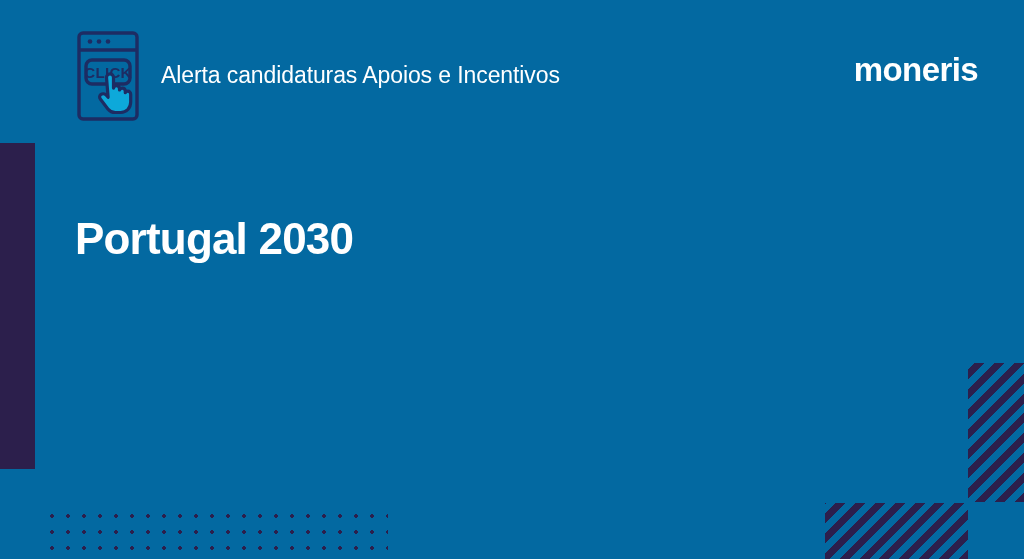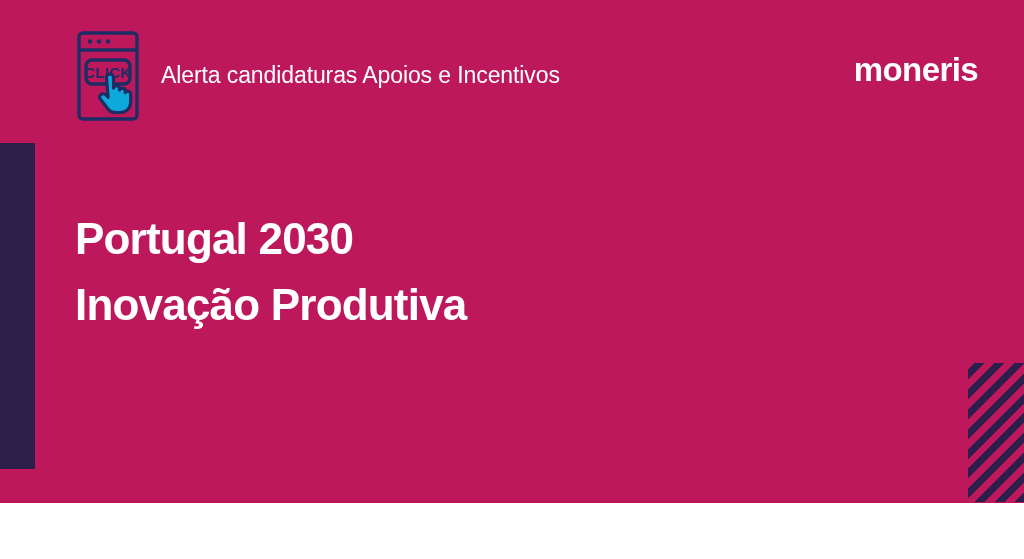--- a/index.html
+++ b/index.html
@@ -9,22 +9,22 @@
   body {
     width: 1024px;
     height: 559px;
     overflow: hidden;
     font-family: "Liberation Sans", sans-serif;
   }
 
   #banner {
     position: relative;
     width: 1024px;
-    height: 503px;
-    background: #be185d;
+    height: 559px;
+    background: #0369a1;
     overflow: hidden;
   }
 
   
   .deco-left-bar {
     position: absolute;
     left: 0;
     top: 143px;
     width: 35px;
     height: 326px;
@@ -179,16 +179,15 @@
       </svg>
     </div>
 
     <div class="header-title">Alerta candidaturas Apoios e Incentivos</div>
 
     <div class="brand-logo">moneris</div>
   </div>
 
   <div class="headline">
     <div class="headline-line">Portugal 2030</div>
-    <div class="headline-line">Inovação Produtiva</div>
   </div>
 
 </div>
 
 </body></html>

